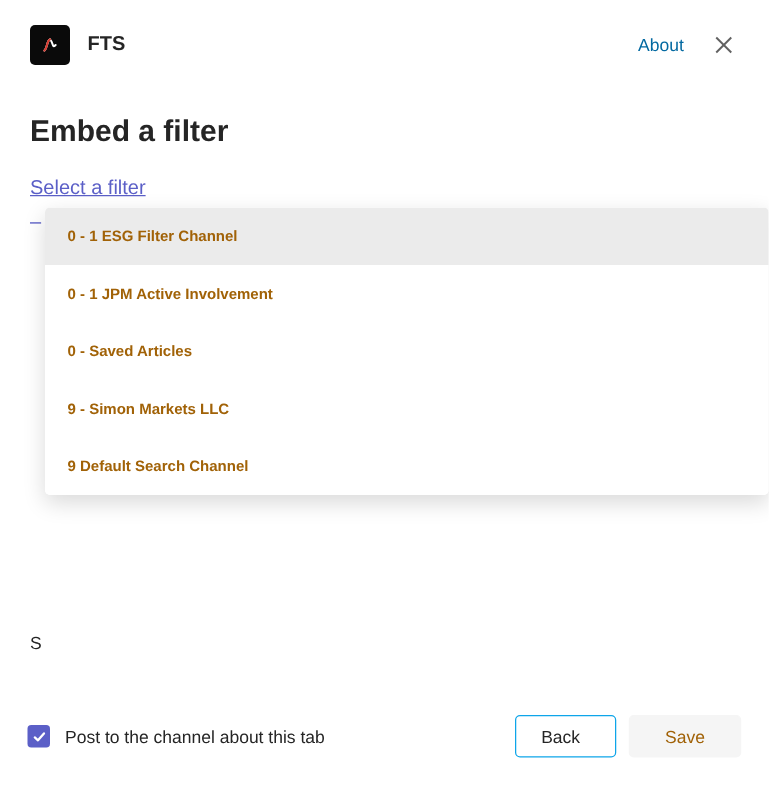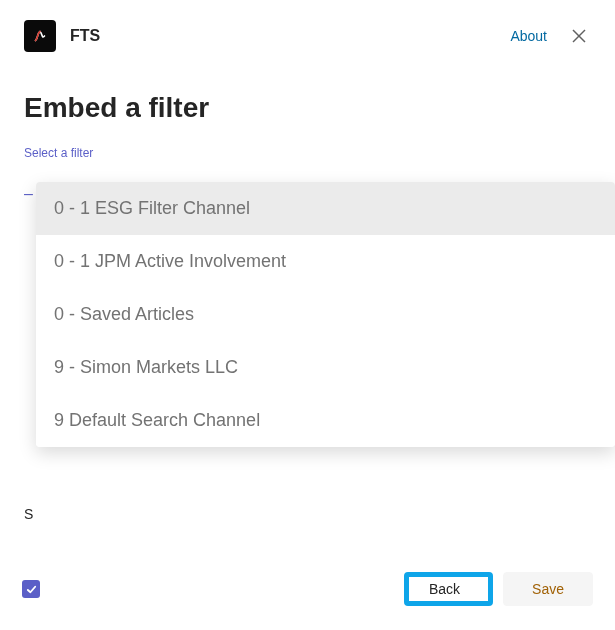--- a/index.html
+++ b/index.html
@@ -48,35 +48,36 @@
       display: flex;
       align-items: center;
       justify-content: center;
     }
     .close-btn svg { width: 16px; height: 16px; stroke: #616161; }
 
     .content {
       padding: 20px 24px 0 24px;
     }
     .page-title {
-      font-size: 28px;
+      font-size: 24px;
       font-weight: 600;
       color: #252525;
       margin-bottom: 22px;
     }
     .description {
       font-size: 14px;
       line-height: 1.8;
       color: #424242;
       margin-bottom: 18px;
     }
     .field-label {
-      font-size: 12px;
+      font-size: 16px;
       color: #5b5fc7;
-      margin-bottom: 22px;
+      margin-bottom: 6px;
+      text-decoration: underline;
     }
     .dropdown-wrap {
       position: relative;
     }
     .dropdown-toggle {
       display: flex;
       align-items: center;
       height: 24px;
       cursor: pointer;
       font-size: 14px;
@@ -95,24 +96,25 @@
       right: -24px;
       top: 0;
       background: #fff;
       box-shadow: 0 6px 18px rgba(0,0,0,0.15);
       border-radius: 4px;
       overflow: hidden;
       z-index: 10;
     }
     .dropdown-item {
       padding: 16px 18px;
-      font-size: 18px;
-      color: #737373;
-      cursor: pointer;
-      background: #fff;
+      font-size: 12px;
+      color: #a16207;
+      cursor: pointer;
+      background: #fff;
+      font-weight: bold;
     }
     .dropdown-item.highlighted {
       background: #ebebeb;
     }
 
     .behind-text {
       position: absolute;
       left: 24px;
       top: 506px;
       font-size: 14px;
@@ -151,21 +153,21 @@
     .btn {
       height: 34px;
       padding: 0 28px;
       border-radius: 4px;
       font-size: 14px;
       cursor: pointer;
       font-family: inherit;
     }
     .btn-back {
       background: #fff;
-      border: 5px solid #0ea5e9;
+      border: 1px solid #0ea5e9;
       color: #252525;
       margin-right: 10px;
       padding-left: 20px;
     }
     .btn-save {
       background: #f5f5f5;
       border: 1px solid #f5f5f5;
       color: #a16207;
       cursor: default;
     }
@@ -210,16 +212,17 @@
 
 <div class="behind-text">S</div>
 
 <div class="footer">
   <div class="checkbox-wrap">
     <div class="checkbox">
       <svg viewBox="0 0 12 12" fill="none" stroke-width="2" stroke-linecap="round" stroke-linejoin="round">
         <polyline points="2,6.5 4.8,9 10,3"></polyline>
       </svg>
     </div>
+    <span class="checkbox-label">Post to the channel about this tab</span>
   </div>
   <button class="btn btn-back">Back</button>
   <button class="btn btn-save" disabled="">Save</button>
 </div>
 
 </body></html>

